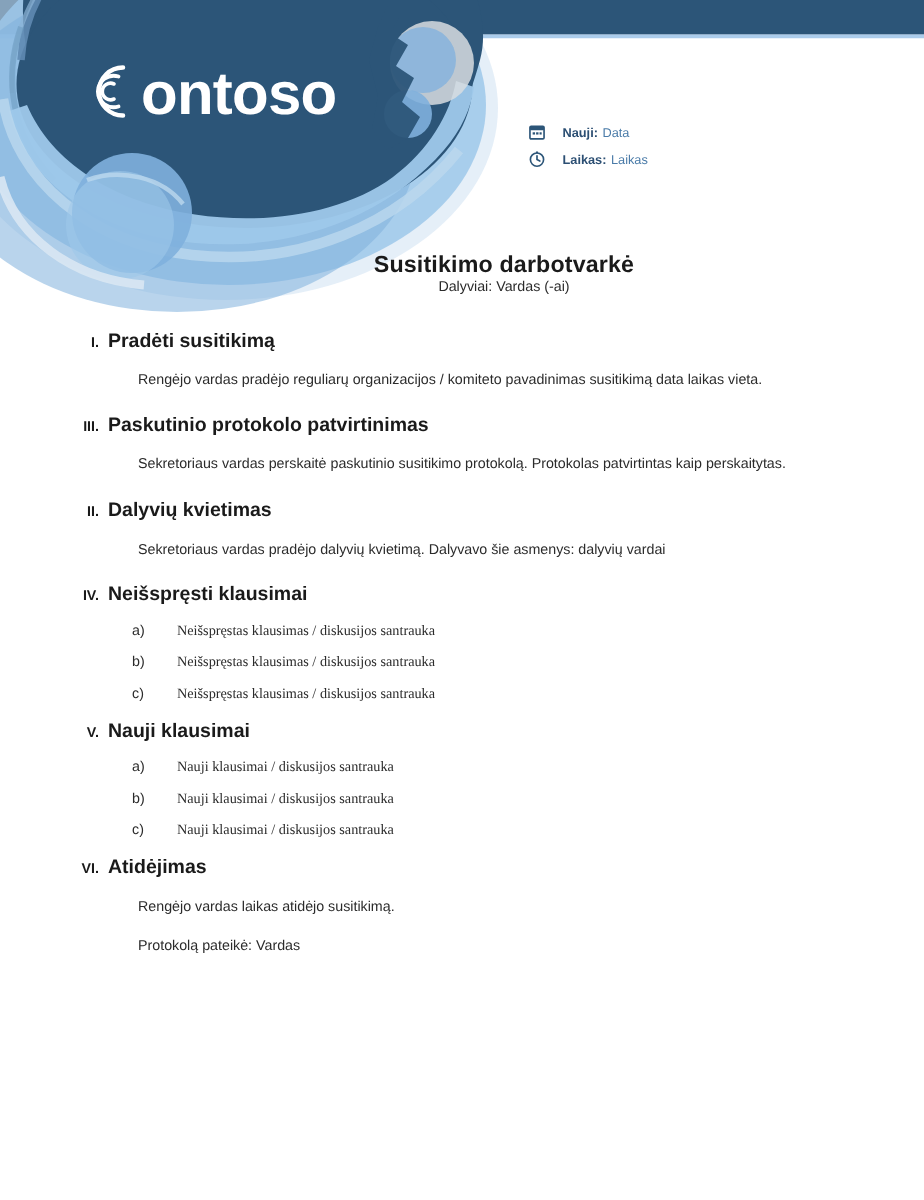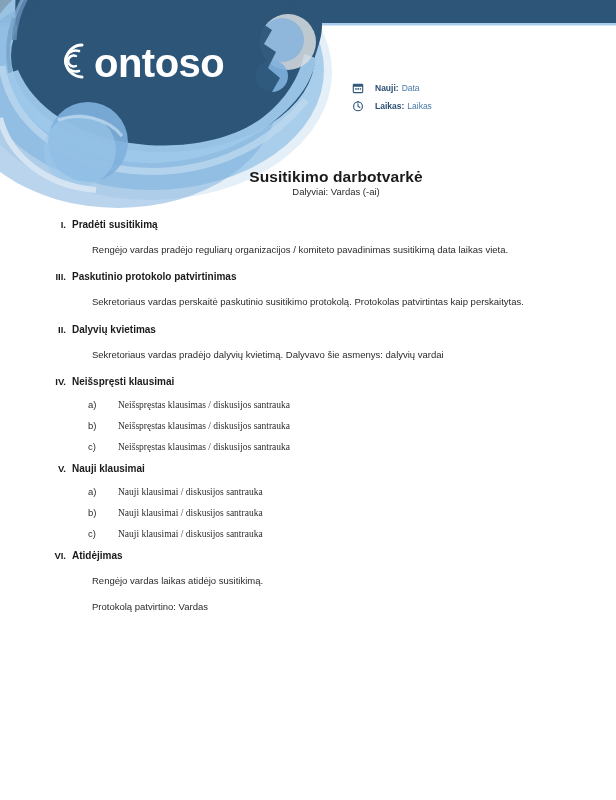--- a/index.html
+++ b/index.html
@@ -128,21 +128,21 @@
   .sec-num {
     width: 38px;
     flex: 0 0 38px;
     text-align: right;
     padding-right: 6px;
     font-size: 9.5px;
     font-weight: 700;
     color: #1a1a1a;
   }
   .sec-title {
-    font-size: 10px;
+    font-size: 13px;
     font-weight: 700;
     color: #1a1a1a;
   }
   .sec-body {
     margin-left: 64px;
     margin-right: 26px;
     font-size: 9.5px;
     line-height: 1.72;
     color: #2b2b2b;
     margin-bottom: 13px;
@@ -356,20 +356,21 @@
           </div>
         </div>
       </div>
 
       <div class="section">
         <div class="sec-head">
           <span class="sec-num">VI.</span>
           <span class="sec-title">Atidėjimas</span>
         </div>
         <div class="sec-body tight">Rengėjo vardas laikas atidėjo susitikimą.</div>
+        <div class="closing-line">Protokolą pateikė: Vardas</div>
         <div class="closing-line">Protokolą patvirtino: Vardas</div>
       </div>
 
     </div>
   </div>
 
   <div class="footer-art">
     <svg width="216" height="145" viewBox="0 0 216 145" xmlns="http://www.w3.org/2000/svg">
       <defs>
         <clipPath id="ftrclip">

